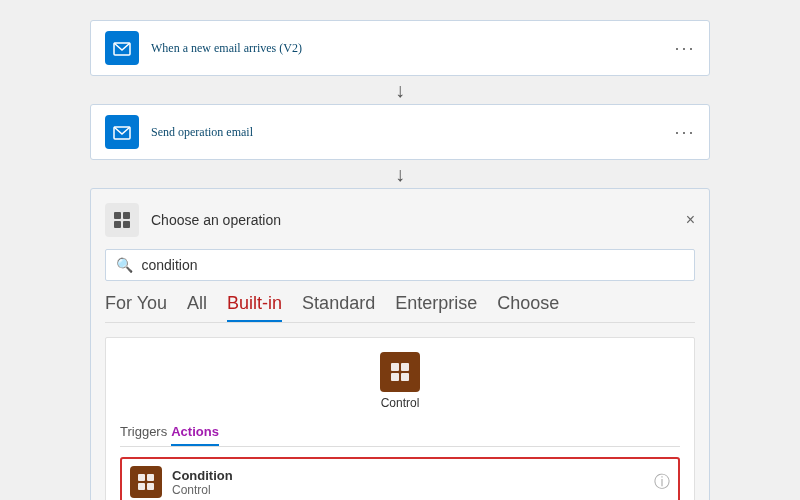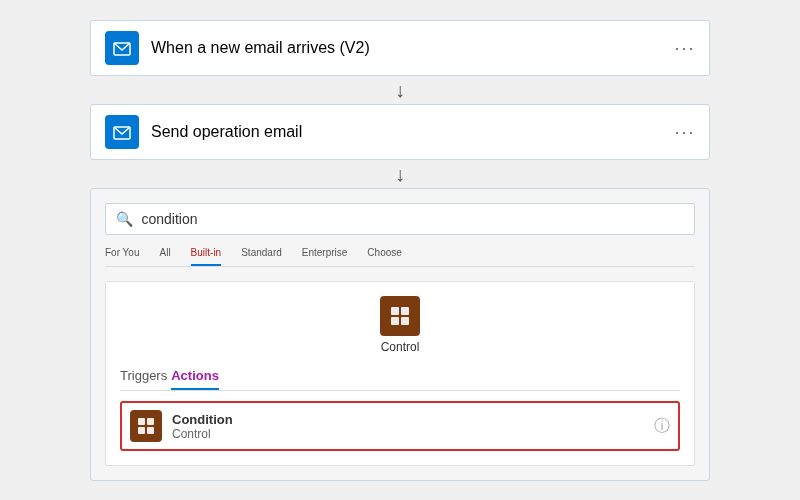--- a/index.html
+++ b/index.html
@@ -42,23 +42,24 @@
       align-items: center;
       justify-content: center;
       flex-shrink: 0;
       margin-right: 12px;
     }
     .step-card .step-icon svg {
       width: 20px;
       height: 20px;
     }
     .step-card .step-title {
-      font-size: 16px;
-      color: #000000;
+      font-size: 12px;
+      color: #0c4a6e;
       flex: 1;
+      font-family: Liberation Serif, serif;
     }
     .step-card .more-btn {
       color: #666;
       font-size: 18px;
       cursor: pointer;
       letter-spacing: 1px;
     }
 
     
     .arrow-down {
@@ -133,21 +134,21 @@
 
     
     .filter-tabs {
       display: flex;
       gap: 20px;
       margin-bottom: 14px;
       border-bottom: 1px solid #ddd;
       padding-bottom: 0;
     }
     .filter-tab {
-      font-size: 10px;
+      font-size: 18px;
       color: #555;
       cursor: pointer;
       padding-bottom: 6px;
       border-bottom: 2px solid transparent;
     }
     .filter-tab.active {
       color: #b91c1c;
       border-bottom: 2px solid #0078d4;
       font-weight: 400;
     }
@@ -277,20 +278,32 @@
     <span class="step-title">Send operation email</span>
     <span class="more-btn">···</span>
   </div>
 
   <div class="arrow-down">
     <span>↓</span>
   </div>
 
   <div class="choose-panel">
 
+    <div class="choose-panel-header">
+      <div class="panel-icon">
+        <svg width="20" height="20" viewBox="0 0 20 20" fill="#555">
+          <rect x="2" y="2" width="7" height="7" rx="1" fill="#555"></rect>
+          <rect x="11" y="2" width="7" height="7" rx="1" fill="#555"></rect>
+          <rect x="2" y="11" width="7" height="7" rx="1" fill="#555"></rect>
+          <rect x="11" y="11" width="7" height="7" rx="1" fill="#555"></rect>
+        </svg>
+      </div>
+      <span class="panel-title">Choose an operation</span>
+      <span class="close-btn">×</span>
+    </div>
 
     <div class="search-box">
       <span class="search-icon-wrap">🔍</span>
       <input type="text" value="condition" placeholder="condition" style="">
     </div>
 
     <div class="filter-tabs">
       <span class="filter-tab">For You</span>
       <span class="filter-tab">All</span>
       <span class="filter-tab active">Built-in</span>

